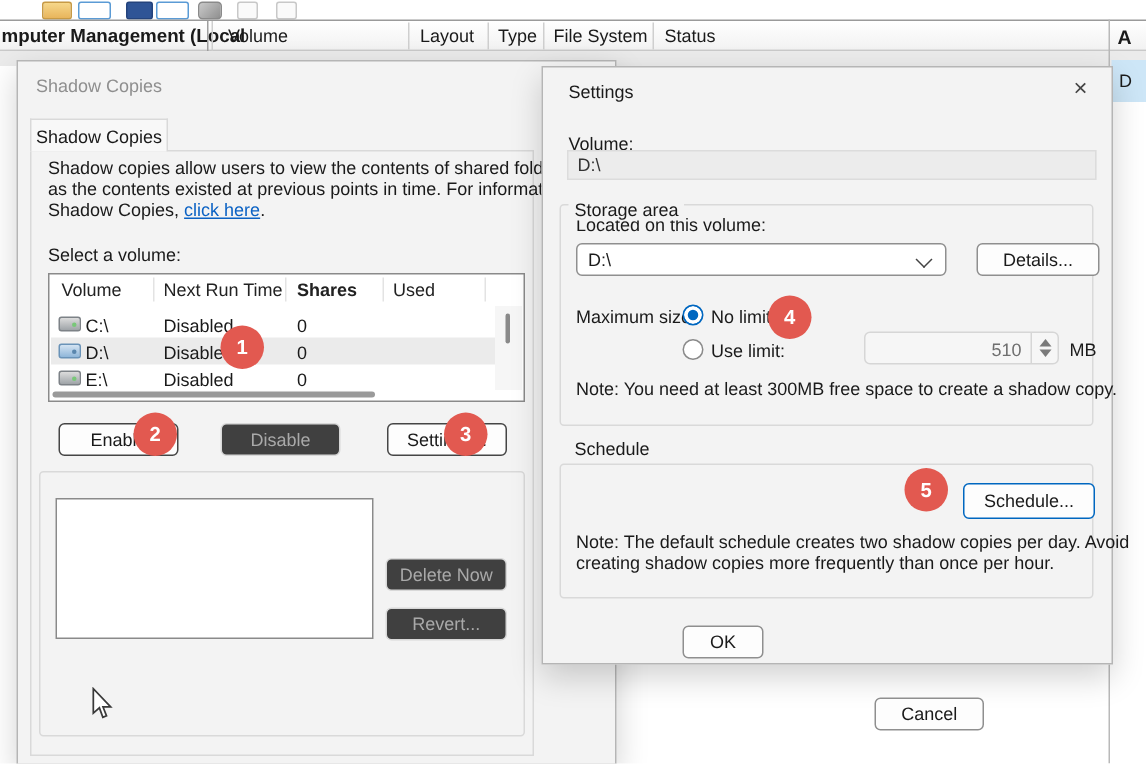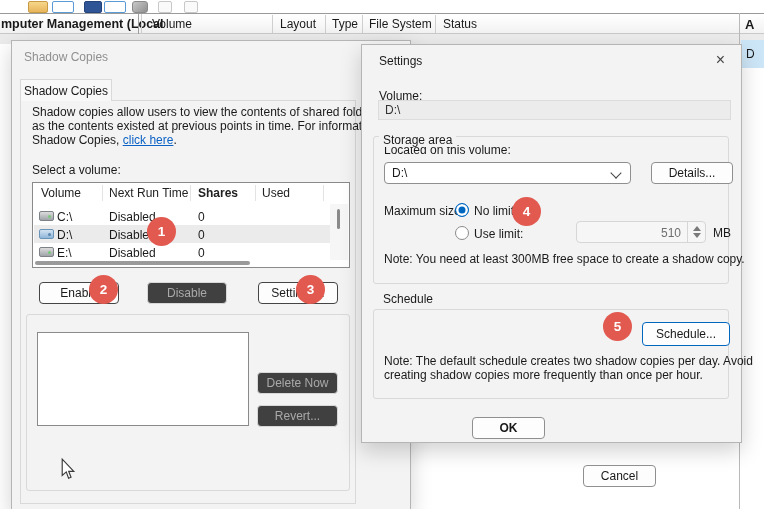--- a/index.html
+++ b/index.html
@@ -193,21 +193,21 @@
     <div class="txt" style="left:351px;top:181px;">MB</div>
 
     <div class="txt" style="left:22px;top:207px;">Note: You need at least 300MB free space to create a shadow copy.</div>
 
     <div class="grp" style="left:11px;top:264px;width:356px;height:90px;"></div>
     <div class="grp-label" style="left:17px;top:247px;">Schedule</div>
     <button class="btn accent" style="left:280px;top:277px;width:88px;height:24px;">Schedule...</button>
     <div class="txt" style="left:22px;top:323px;">creating shadow copies more frequently than once per hour.</div>
     <div class="txt" style="left:22px;top:309px;">Note: The default schedule creates two shadow copies per day. Avoid</div>
 
-    <button class="btn light" style="left:110px;top:372px;width:73px;height:22px;font-weight:bold;">OK</button>
+    <button class="btn light" style="left:93px;top:372px;width:54px;height:22px;">OK</button>
     <button class="btn light" style="left:221px;top:372px;width:73px;height:22px;margin-top:48px;">Cancel</button>
   </div>
 
   <div class="badge" style="left:147px;top:217px;">1</div>
   <div class="badge" style="left:89px;top:275px;">2</div>
   <div class="badge" style="left:296px;top:275px;">3</div>
   <div class="badge" style="left:512px;top:197px;">4</div>
   <div class="badge" style="left:603px;top:312px;">5</div>
 
   <svg class="cursor" style="left:60px;top:458px;" width="16" height="22" viewBox="0 0 12 19">

